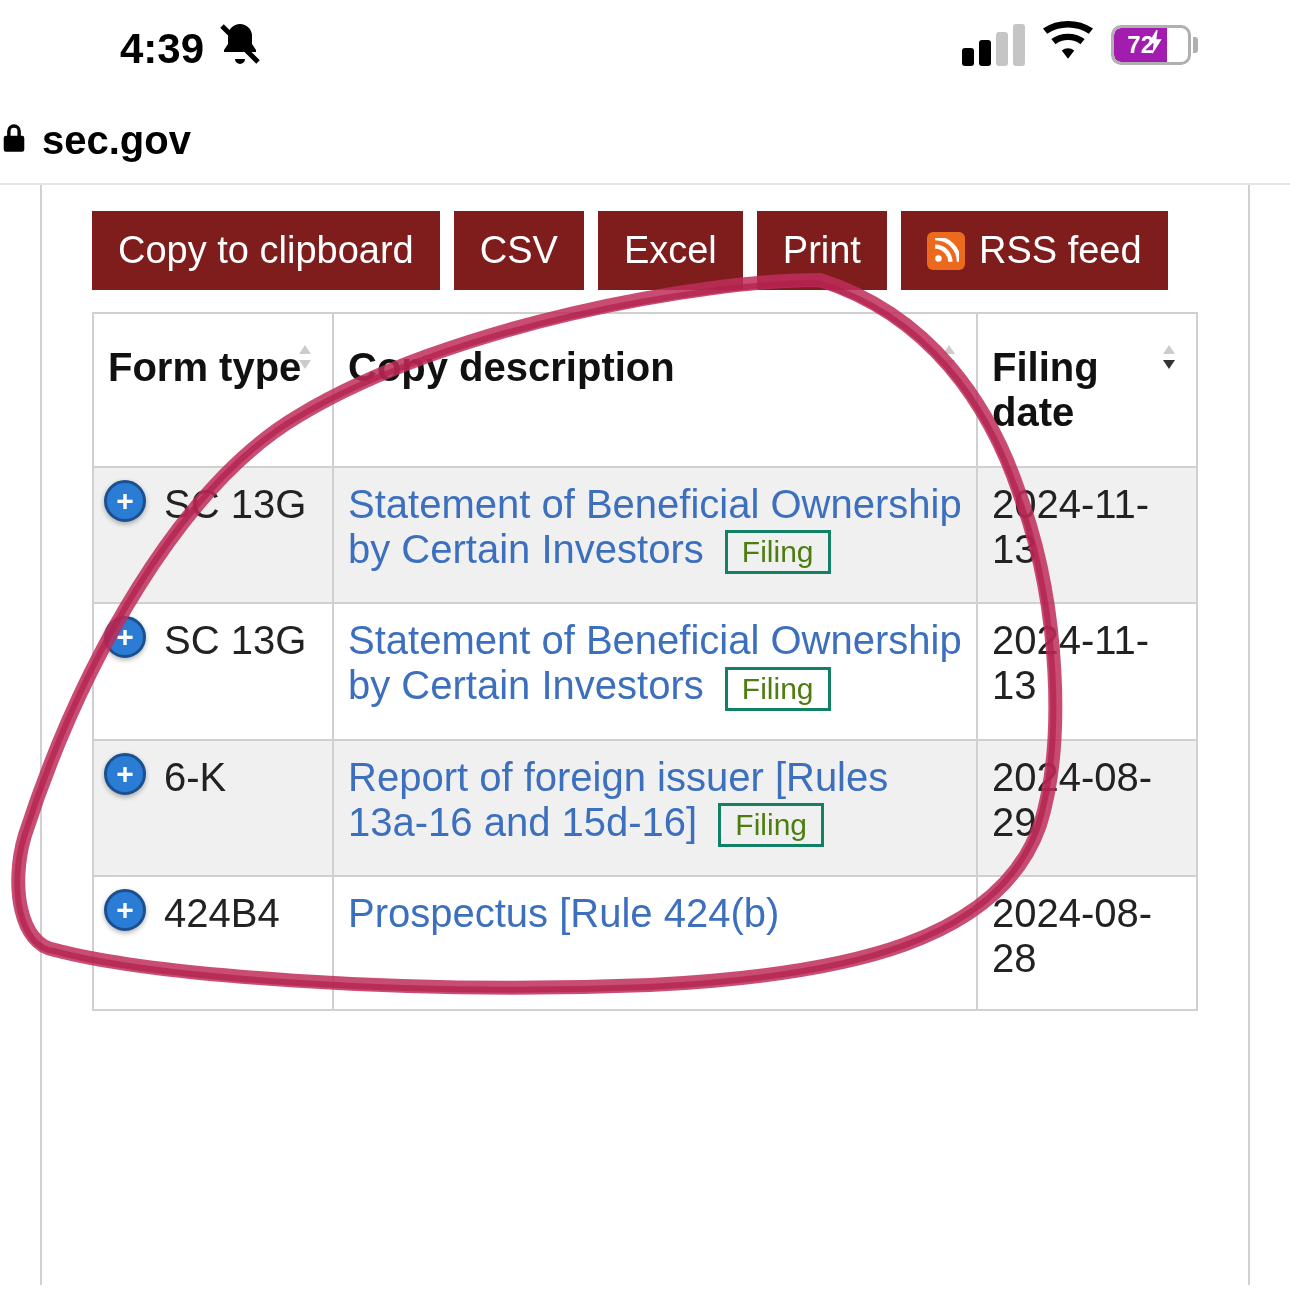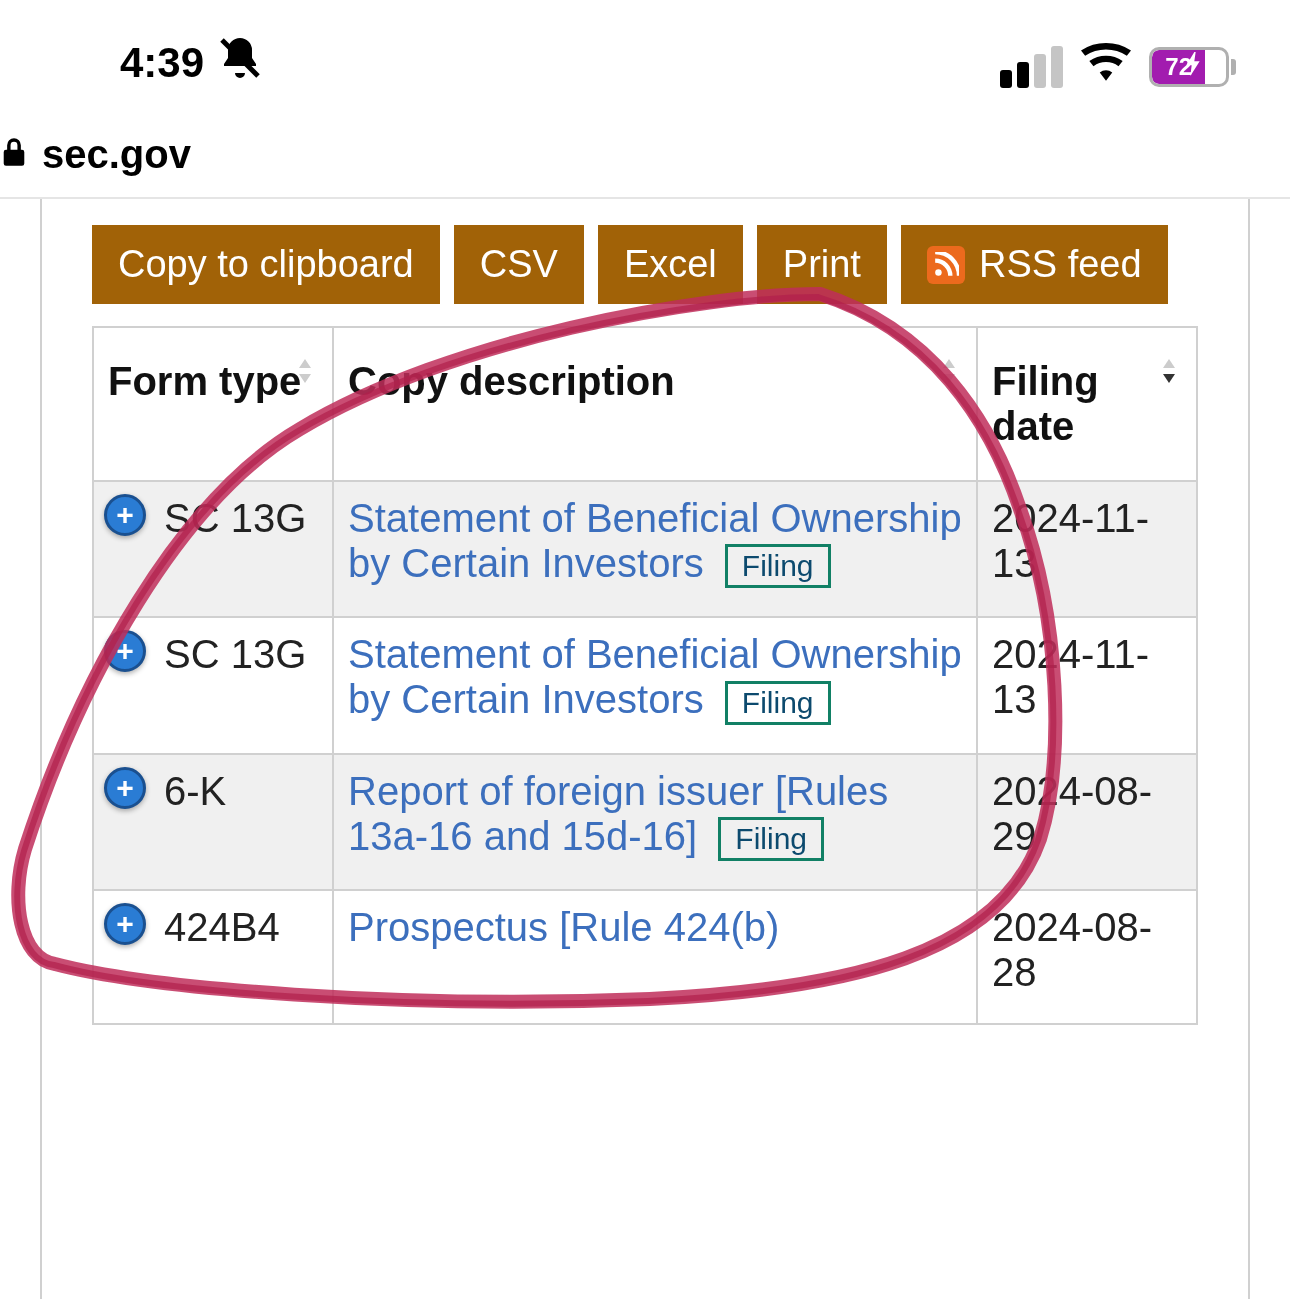--- a/index.html
+++ b/index.html
@@ -12,26 +12,25 @@
       background: #fff;
       width: 1290px;
       height: 1310px;
       position: relative;
       overflow: hidden;
     }
     
     .status-bar {
       display: flex;
       justify-content: space-between;
-      align-items: flex-end;
-      padding: 20px 54px 10px 50px;
+      align-items: flex-start;
+      padding: 20px 92px 10px 50px;
       font-size: 42px;
       font-weight: 600;
       color: #000;
-      margin-top: 14px;
     }
     .status-left {
       display: flex;
       align-items: center;
       gap: 12px;
       padding-left: 70px;
     }
     .status-right {
       display: flex;
       align-items: center;
@@ -125,21 +124,21 @@
       min-height: 1100px;
     }
     
     .action-buttons {
       display: flex;
       flex-wrap: wrap;
       gap: 14px;
       margin-bottom: 22px;
     }
     .btn {
-      background: #a16207;
+      background: #7f1d1d;
       color: #fff;
       border: none;
       padding: 18px 26px;
       font-size: 38px;
       font-family: inherit;
       cursor: pointer;
     }
     .btn-rss {
       display: flex;
       align-items: center;
@@ -213,21 +212,21 @@
       cursor: pointer;
       box-shadow: 0 2px 5px rgba(0,0,0,0.3);
     }
     .link-text {
       color: #3c6fbd;
       cursor: pointer;
     }
     .filing-badge {
       display: inline-block;
       border: 3px solid #118065;
-      color: #0c4a6e;
+      color: #4d7c0f;
       padding: 2px 14px;
       font-size: 30px;
       margin-left: 10px;
       vertical-align: middle;
     }
     .col-formtype { width: 240px; }
     .col-date { width: 220px; margin-top: 21px; }
     .sort-svg { width: 30px; height: 30px; }
     
     .annotation-svg {

